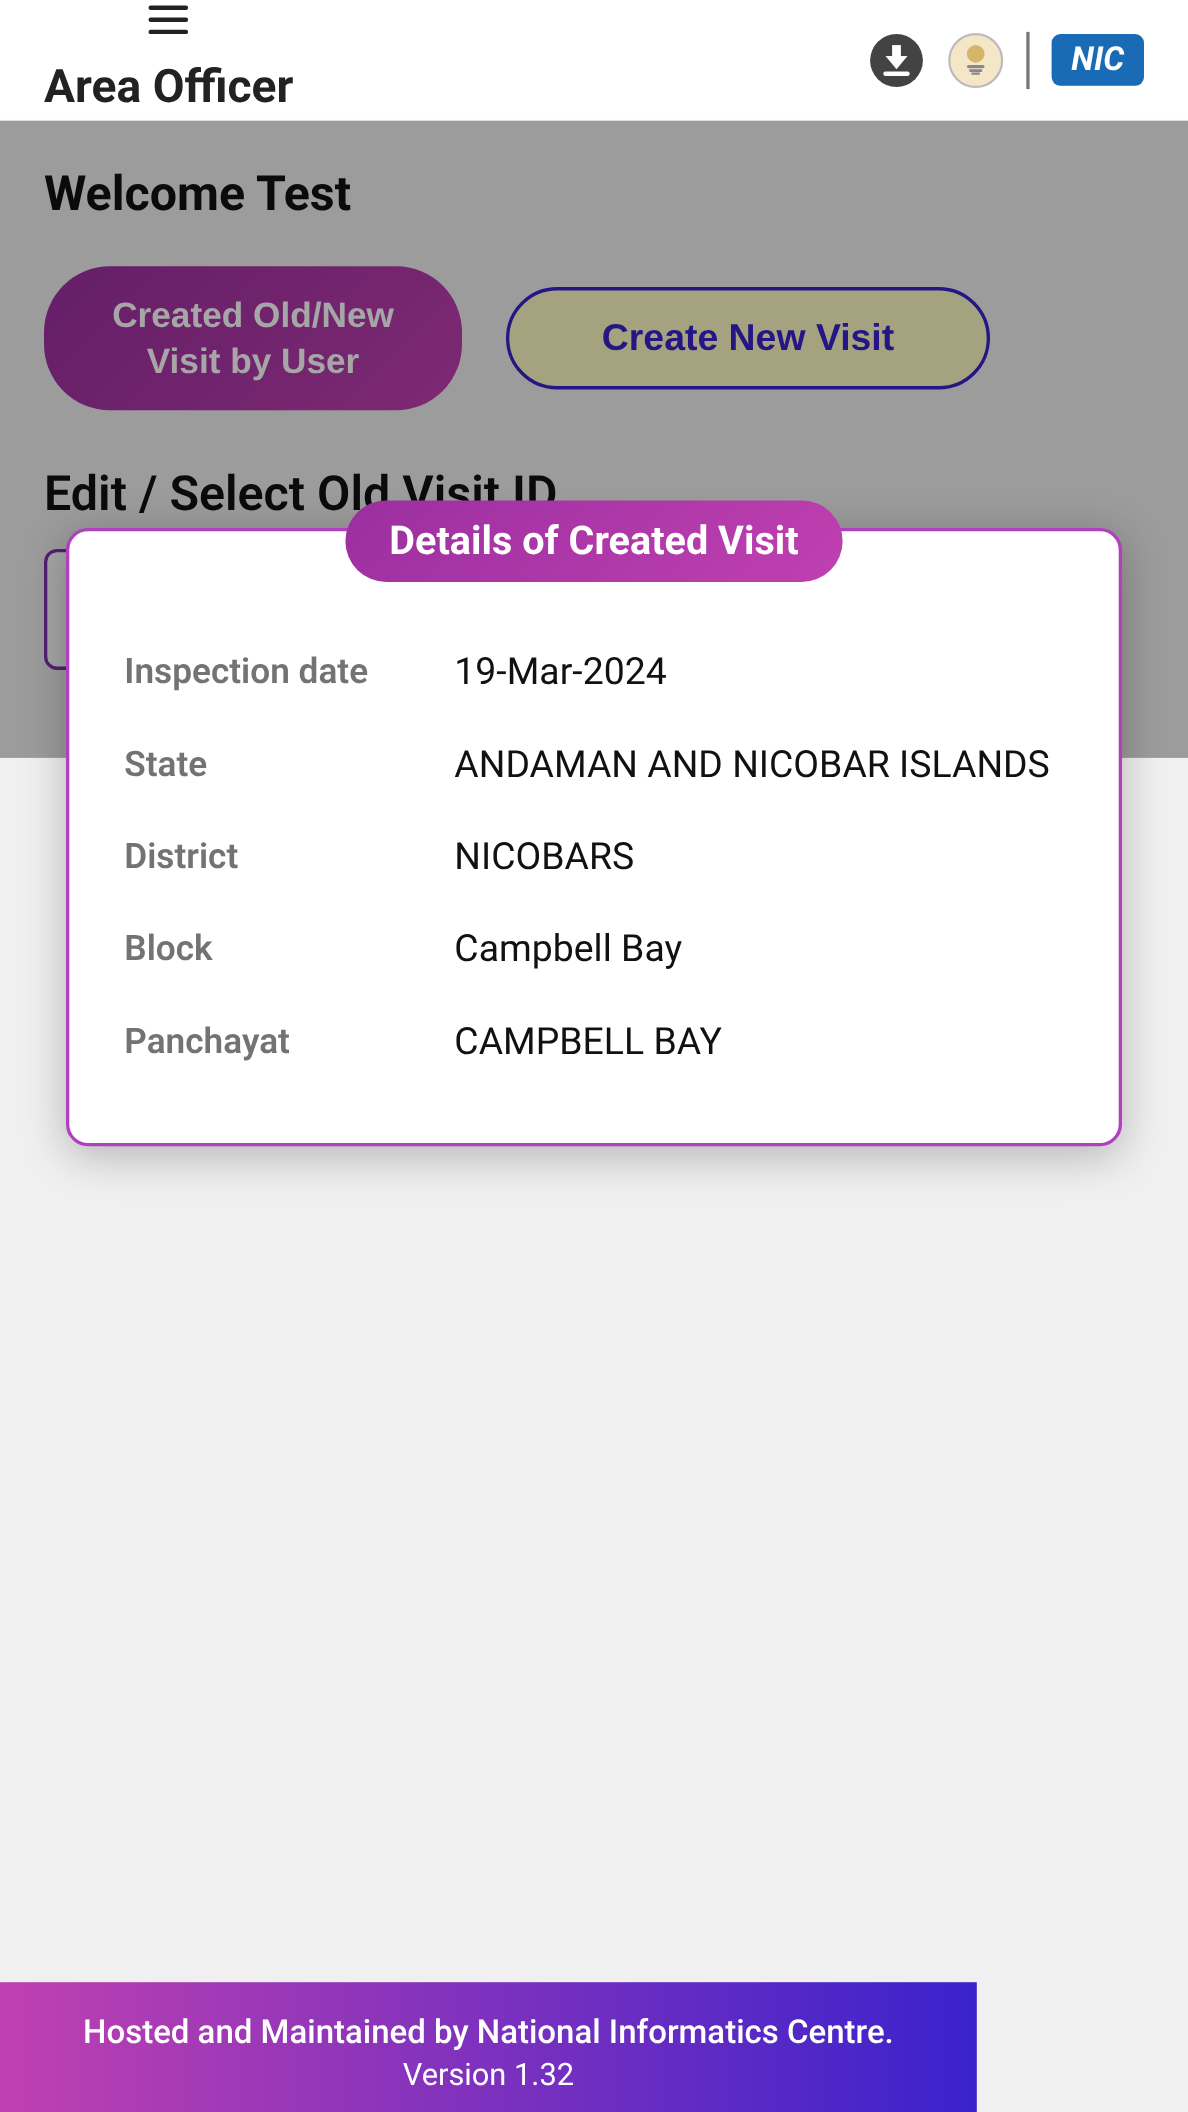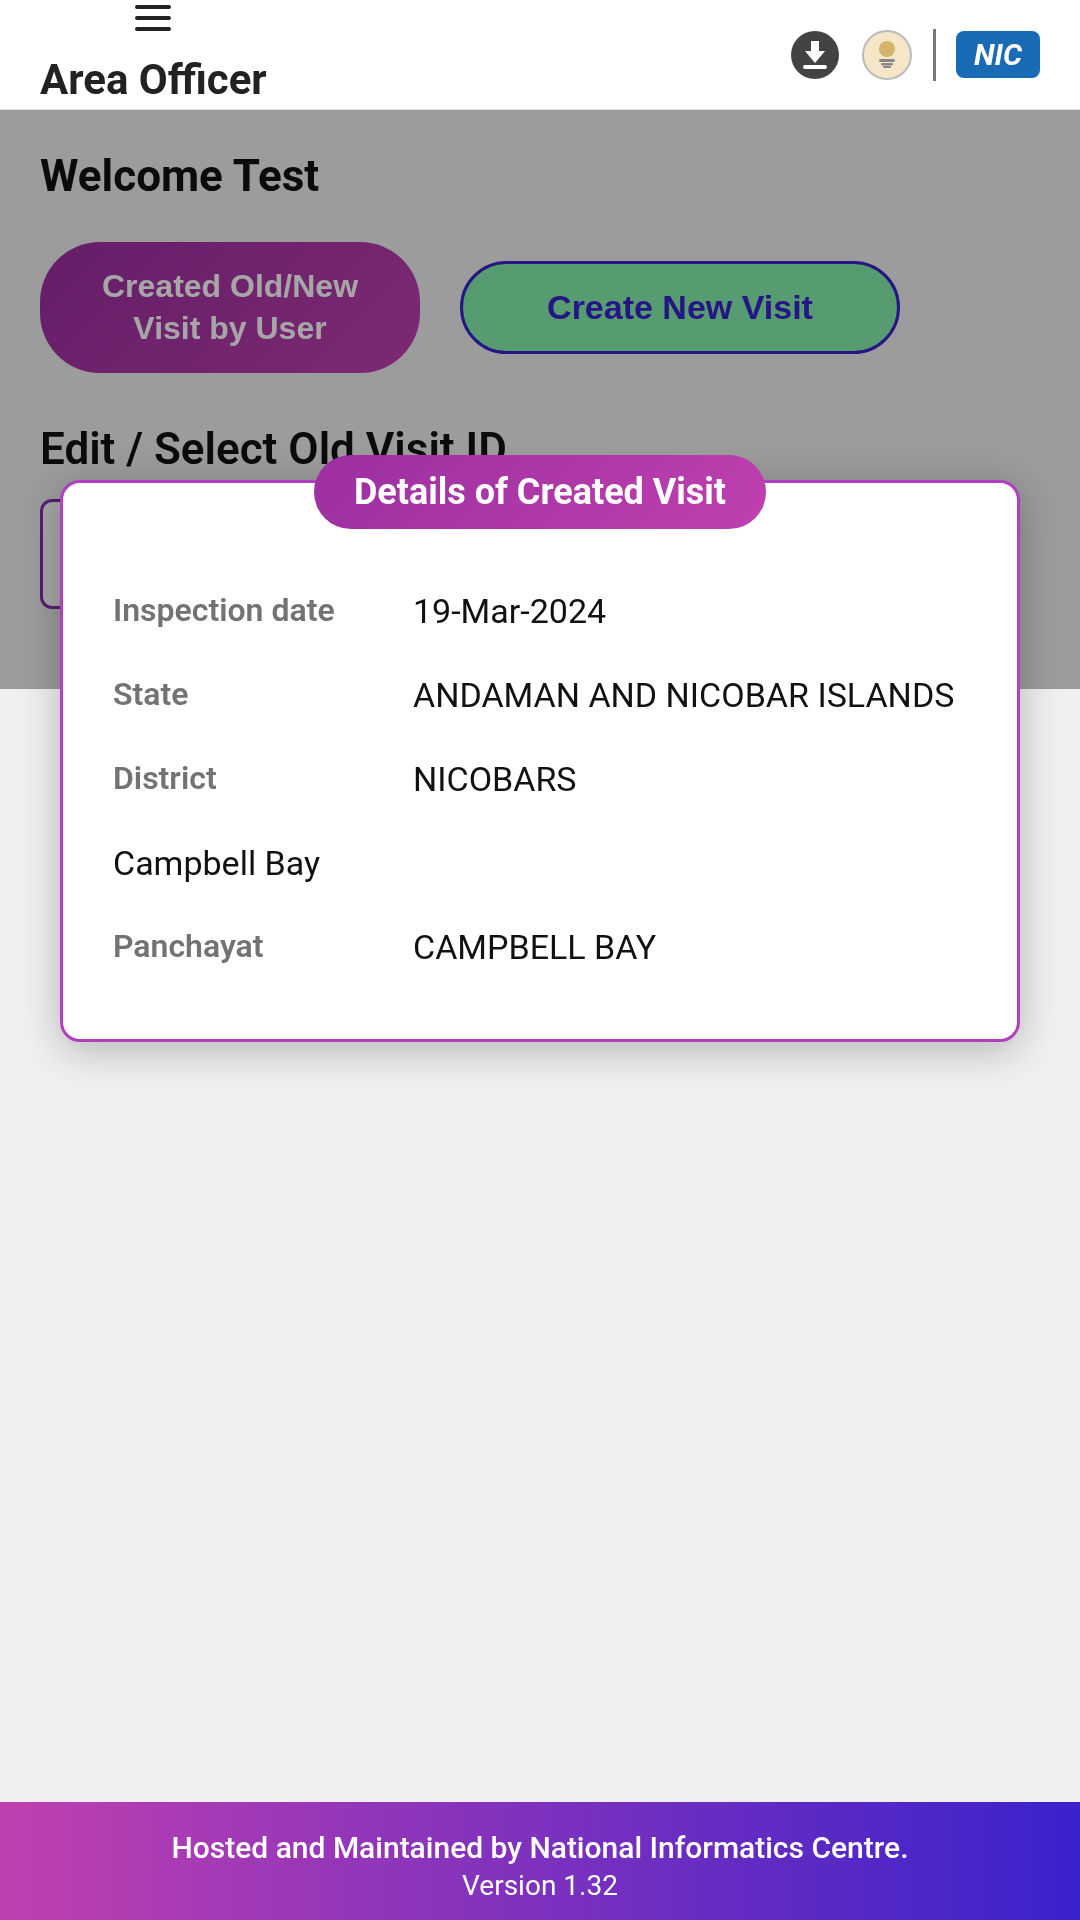--- a/index.html
+++ b/index.html
@@ -114,21 +114,21 @@
       font-size: 32px;
       font-weight: 600;
       padding: 24px 44px;
       width: 380px;
       text-align: center;
       cursor: pointer;
       line-height: 1.3;
     }
 
     .btn-create-new {
-      background: #86efac;
+      background: #fef9c3;
       color: #3a22cc;
       border: 3px solid #3a22cc;
       border-radius: 60px;
       font-size: 34px;
       font-weight: 600;
       padding: 24px 44px;
       width: 440px;
       text-align: center;
       cursor: pointer;
     }
@@ -226,21 +226,21 @@
       font-size: 34px;
       font-weight: 400;
       color: #111;
     }
 
     
     .footer {
       position: fixed;
       bottom: 0;
       left: 0;
-      width: 1080px;
+      width: 888px;
       background: linear-gradient(90deg, #c040b0 0%, #3a22cc 100%);
       color: #fff;
       text-align: center;
       padding: 28px 20px 18px 20px;
       z-index: 100;
     }
 
     .footer-line1 {
       font-size: 30px;
       font-weight: 500;
@@ -321,20 +321,21 @@
       <span class="modal-row-label">State</span>
       <span class="modal-row-value">ANDAMAN AND NICOBAR ISLANDS</span>
     </div>
 
     <div class="modal-row">
       <span class="modal-row-label">District</span>
       <span class="modal-row-value">NICOBARS</span>
     </div>
 
     <div class="modal-row">
+      <span class="modal-row-label">Block</span>
       <span class="modal-row-value">Campbell Bay</span>
     </div>
 
     <div class="modal-row">
       <span class="modal-row-label">Panchayat</span>
       <span class="modal-row-value">CAMPBELL BAY</span>
     </div>
 
   </div>
 

